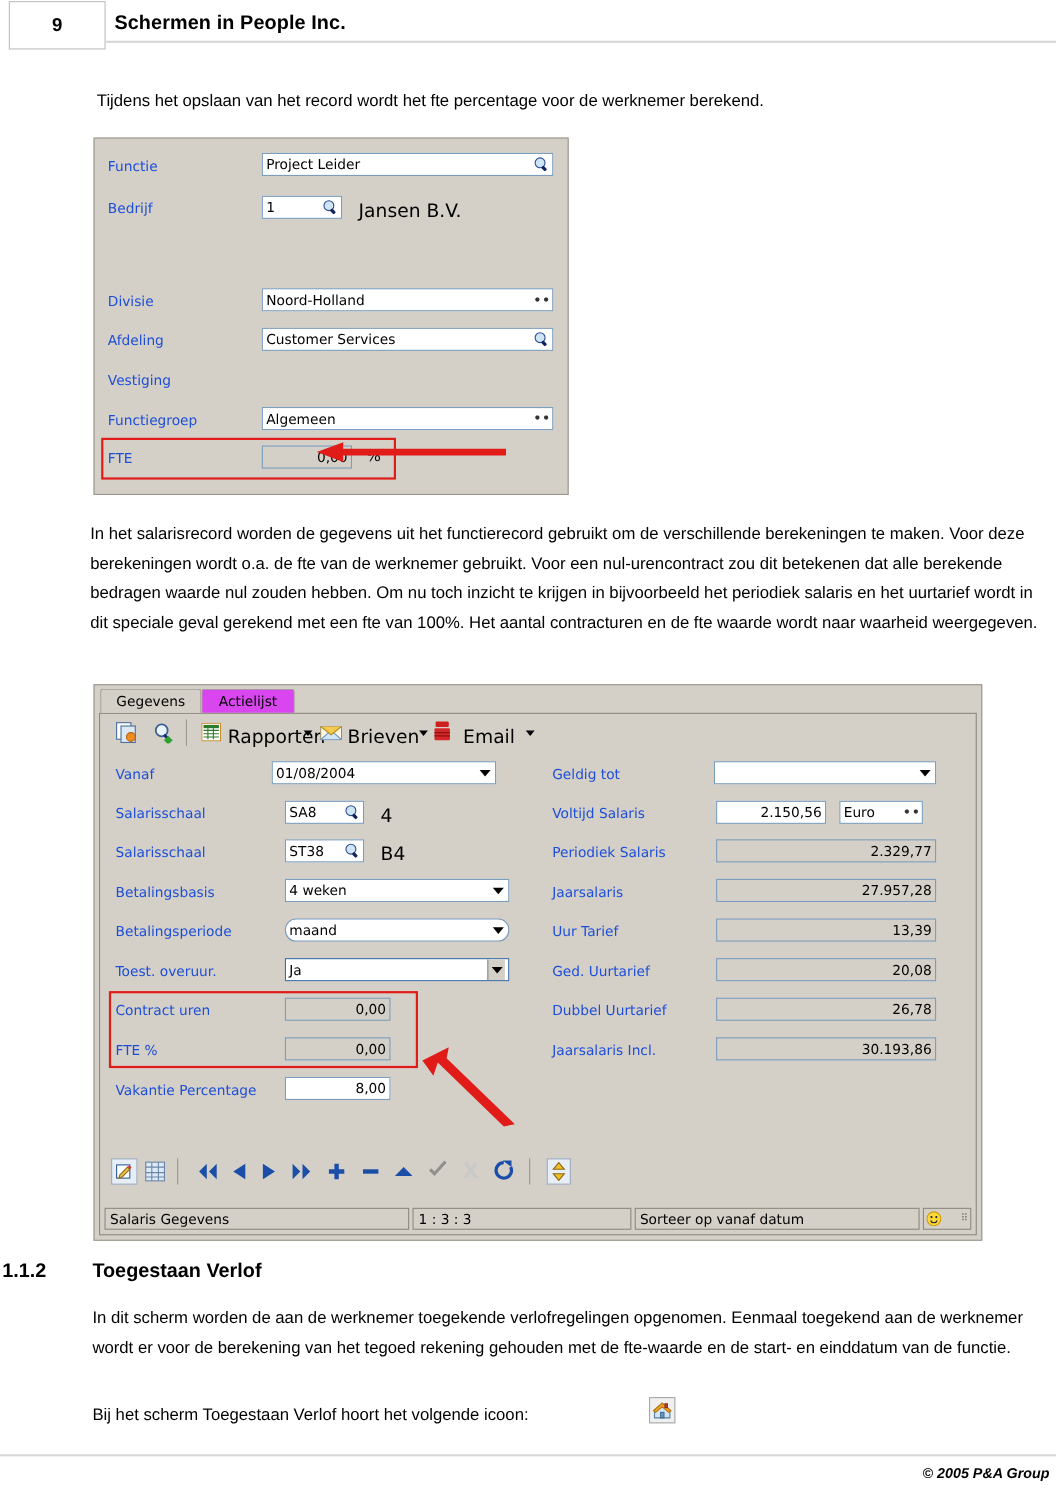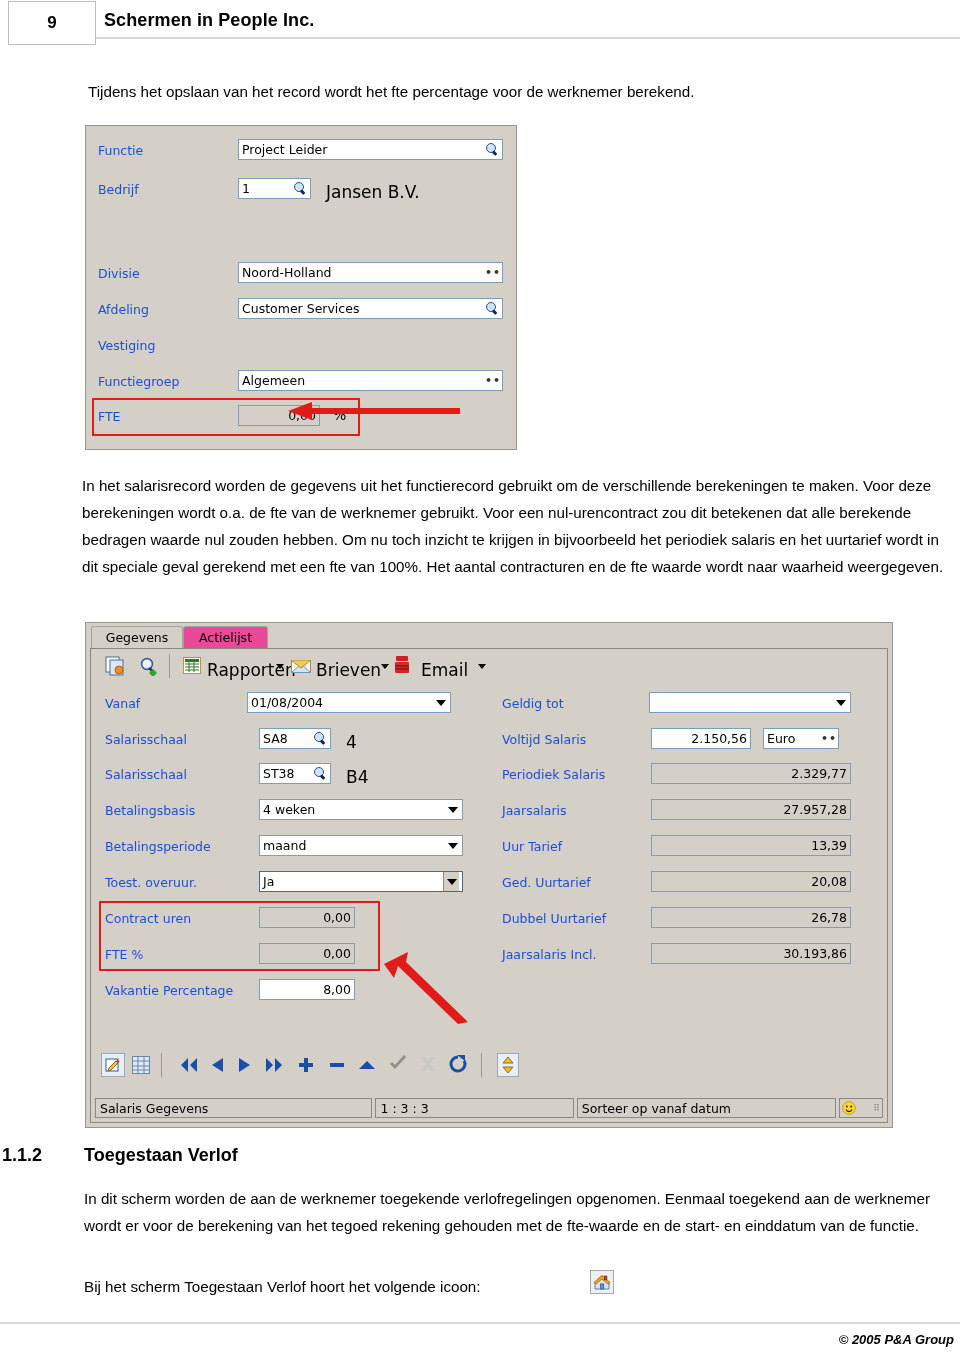--- a/index.html
+++ b/index.html
@@ -123,21 +123,21 @@
   .tab {
     position:absolute; top:3px; height:22px;
     display:flex; align-items:center; justify-content:center;
     padding:0 9px;
     font-size:12.5px;
     border:1px solid #a5a098;
     border-bottom:none;
     border-radius:3px 3px 0 0;
   }
   .tab.active { background:#d4d0c8; z-index:2; }
-  .tab.inactive { background:#ec4899; z-index:1; }
+  .tab.inactive { background:#d946ef; z-index:1; }
 
   .toolbar-ico { position:absolute; }
   .sep-v { position:absolute; width:1px; background:#9c978f; }
 
   .statusbar { position:absolute; display:flex; gap:3px; }
   .sbcell {
     background:#d4d0c8;
     border:1px solid #8e8980;
     height:20px;
     display:flex; align-items:center;
@@ -322,21 +322,21 @@
     </div>
     <div class="plaintext" style="left:255px; top:118px;">B4</div>
 
     <div class="lbl" style="left:14px; top:154px;">Betalingsbasis</div>
     <div class="fld" style="left:168px; top:150px; width:204px;">
       <span class="val">4 weken</span>
       <span class="caret"></span>
     </div>
 
     <div class="lbl" style="left:14px; top:190px;">Betalingsperiode</div>
-    <div class="fld" style="left:168px; top:186px; width:204px;">
+    <div class="fld" style="left:168px; top:186px; width:204px;border-radius:10px;">
       <span class="val">maand</span>
       <span class="caret"></span>
     </div>
 
     <div class="lbl" style="left:14px; top:226px;">Toest. overuur.</div>
     <div class="fld" style="left:168px; top:222px; width:204px; border:1px solid #3a6ea5;">
       <span class="val">Ja</span>
       <span style="flex:0 0 auto;width:16px;height:19px;background:#d4d0c8;border-left:1px solid #8e8980;display:flex;align-items:center;justify-content:center;">
         <span class="caret" style="margin:0;"></span>
       </span>

